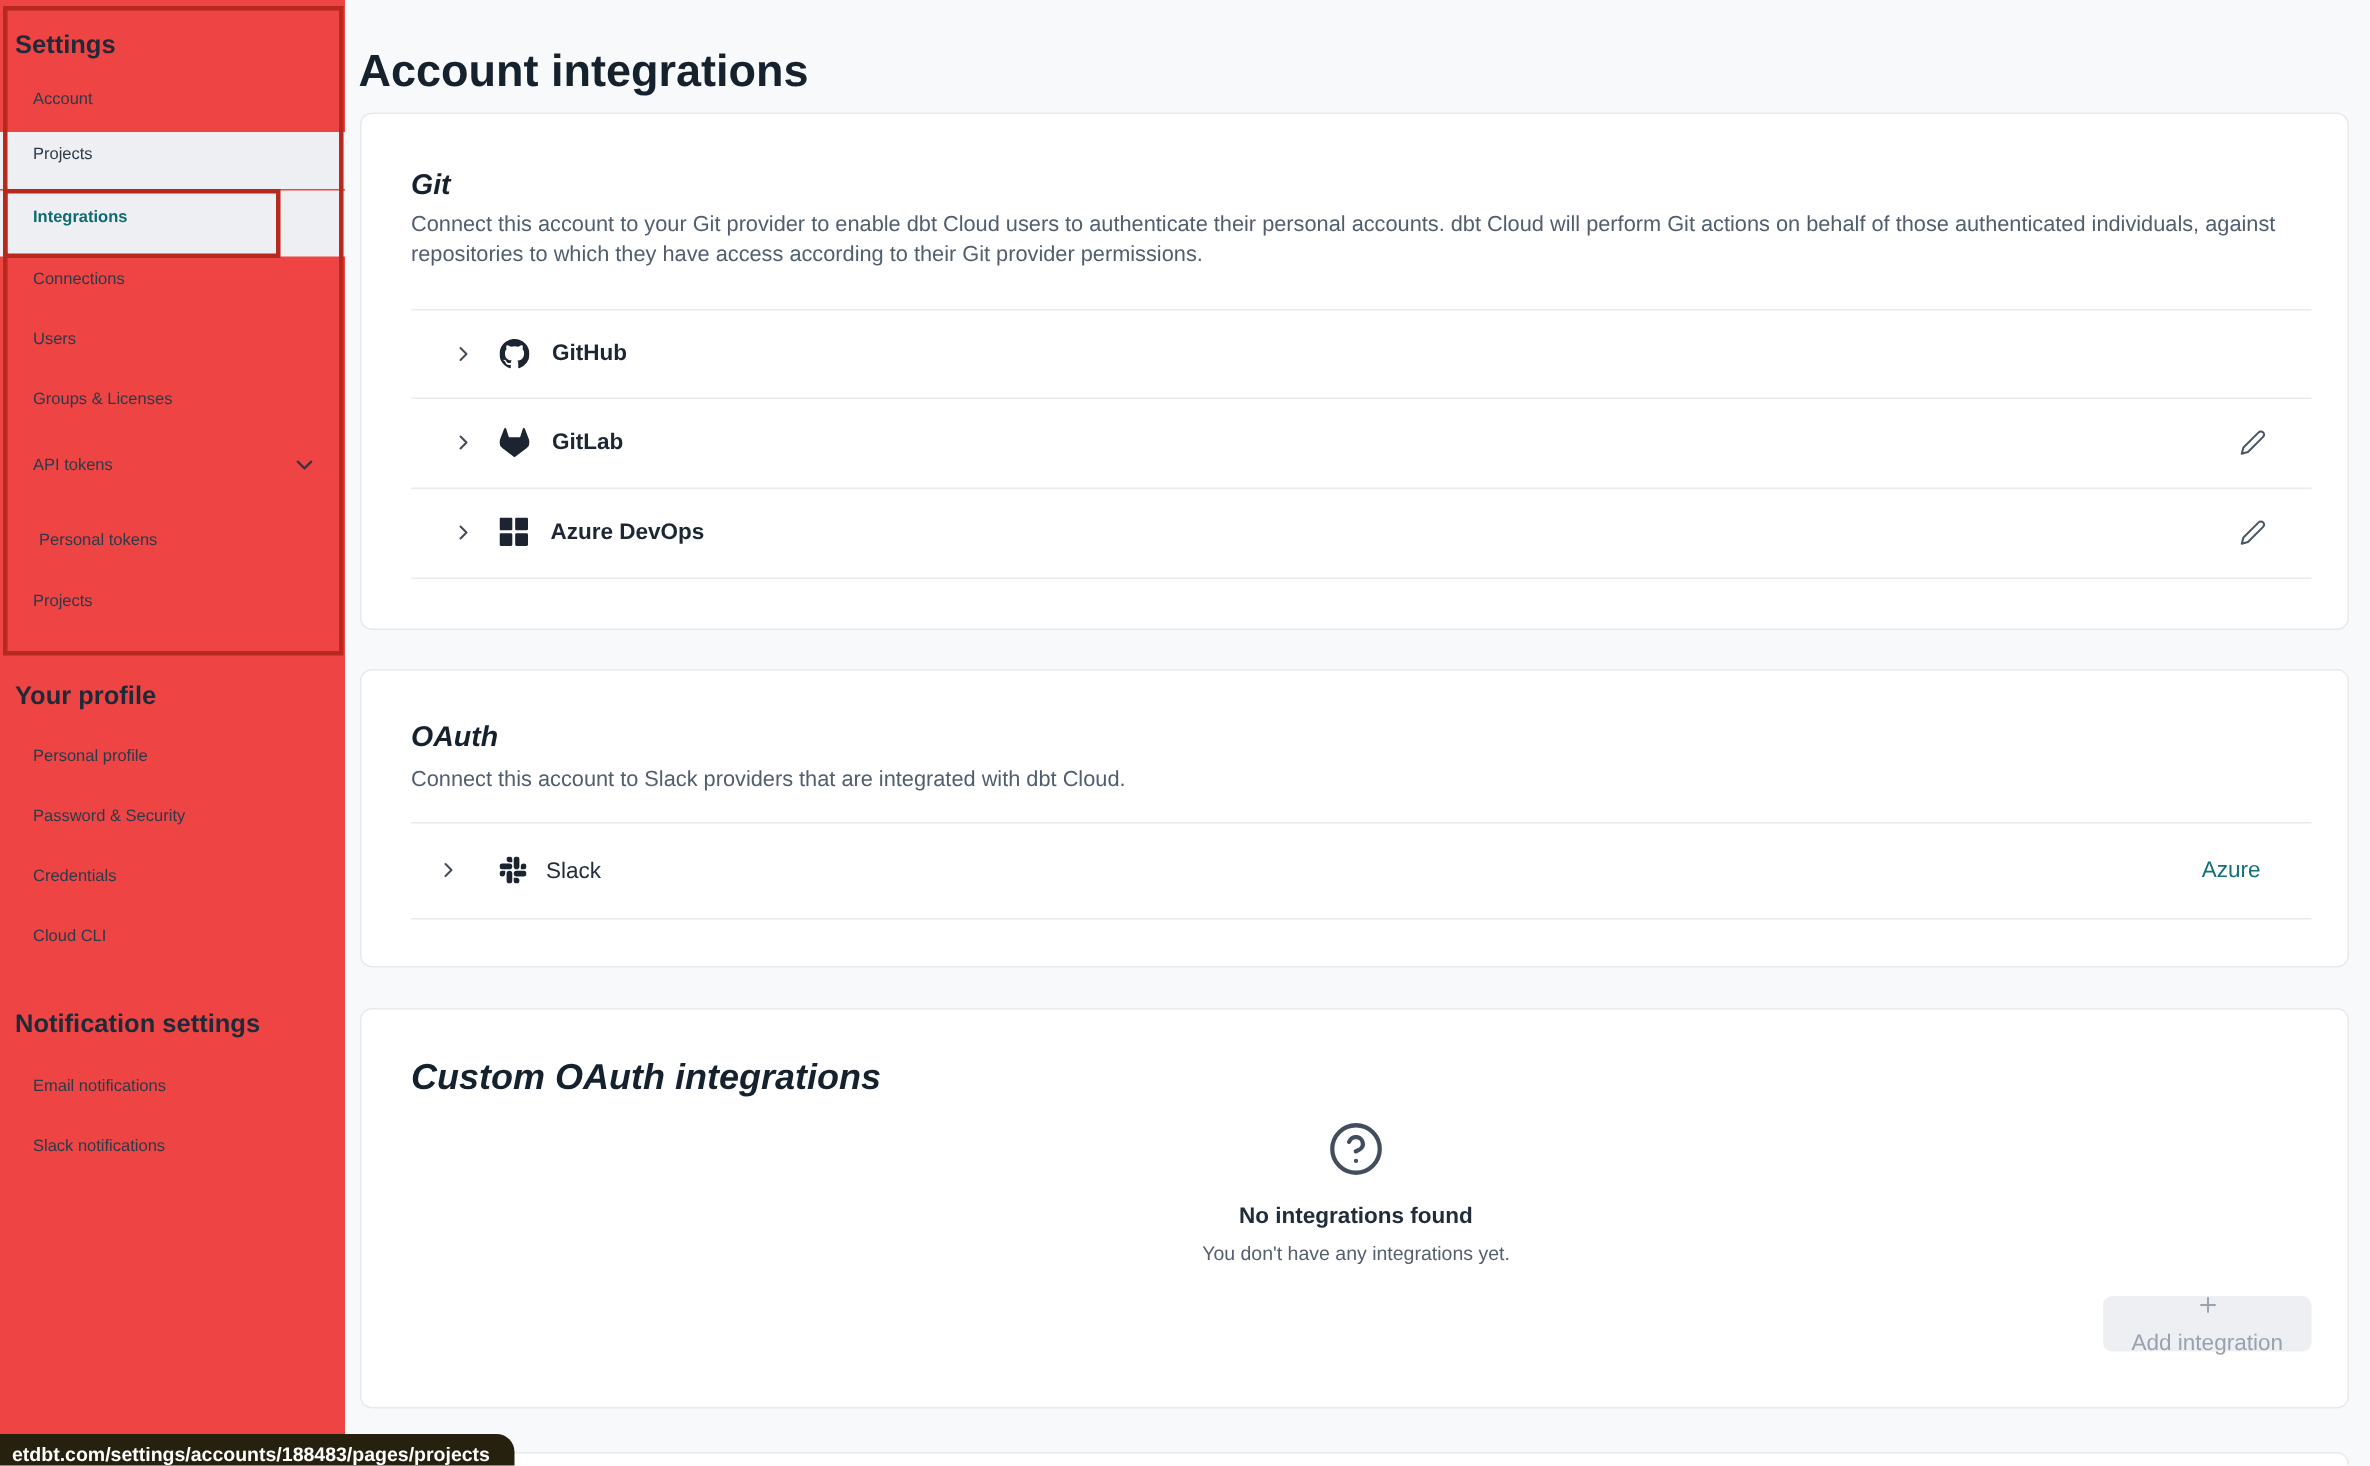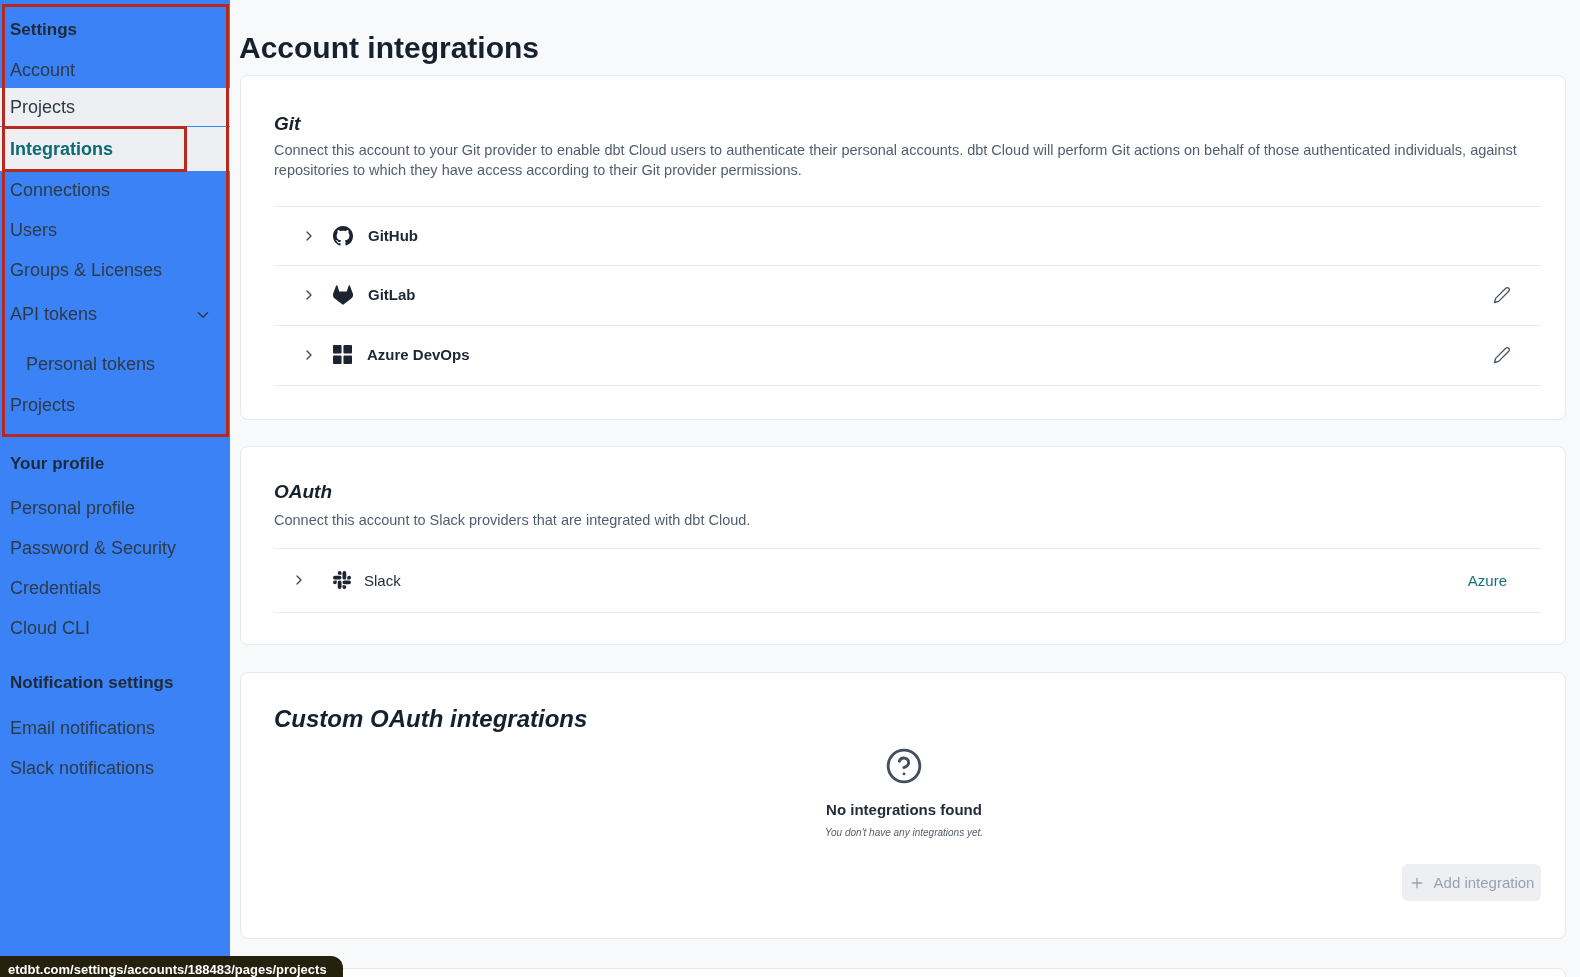--- a/index.html
+++ b/index.html
@@ -4,23 +4,23 @@
 <style>
   * { box-sizing: border-box; }
   html,body { margin:0; padding:0; }
   body {
     width:1580px; height:977px; position:relative; overflow:hidden;
     background:#f8f9fb;
     font-family:"Liberation Sans","DejaVu Sans",sans-serif;
     color:#1e2936;
   }
   
-  .sidebar { position:absolute; left:0; top:0; width:230px; height:964px; background:#3b82f6; }
+  .sidebar { position:absolute; left:0; top:0; width:230px; height:964px; background:#ef4444; }
   .side-heading { position:absolute; left:10px; font-size:17px; font-weight:700; color:#1f2a38; }
-  .side-item { position:absolute; left:0; width:230px; padding:9px 10px; font-size:18px; color:#2d3a48; cursor:pointer; }
+  .side-item { position:absolute; left:0; width:230px; padding:9px 22px; font-size:11px; color:#2d3a48; cursor:pointer; }
   .side-item.bg { background:#edeff2; }
   .side-item.active { color:#0f6a73; font-weight:700; }
   .side-item.indent { padding-left:26px; }
   .side-chevron { position:absolute; right:18px; top:50%; transform:translateY(-50%); width:18px; height:18px; }
   
   .anno { position:absolute; border:3px solid #b6291c; pointer-events:none; }
   .anno-outer { left:2px; top:4px; width:227px; height:433px; }
   .anno-inner { left:2px; top:126px; width:185px; height:46px; }
   
   .page-title { position:absolute; left:239px; top:11px; font-size:30px; font-weight:700; color:#16212e; }
@@ -31,24 +31,24 @@
   .prow { position:absolute; left:0; right:0; height:59px; display:flex; align-items:center; cursor:pointer; }
   .prow .chev { width:16px; height:16px; flex:0 0 auto; }
   .prow .picon { margin-left:16px; display:flex; align-items:center; }
   .prow .plabel { margin-left:15px; font-size:15px; font-weight:700; color:#1d2734; }
   .prow .plabel.normal { font-weight:400; color:#222d3a; }
   .edit-btn { position:absolute; right:54px; top:50%; transform:translateY(-50%); width:18px; height:18px; cursor:pointer; }
   .link-action { position:absolute; right:58px; top:50%; transform:translateY(-50%); font-size:15px; color:#12707a; cursor:pointer; }
   
   .empty-wrap { position:absolute; left:0; width:1326px; text-align:center; }
   .empty-title { font-size:15px; font-weight:700; color:#222d3a; margin-top:12px; }
-  .empty-sub { font-size:10px; color:#55606e; margin-top:9px;font-style:italic; }
+  .empty-sub { font-size:13px; color:#55606e; margin-top:9px; }
   .add-btn { position:absolute; right:24px; top:191px; width:139px; height:37px; background:#edeff2; border:none;
     border-radius:6px; display:flex; align-items:center; justify-content:center; gap:9px;
-    font-size:15px; color:#99a2ad; font-family:inherit; cursor:pointer; }
+    font-size:15px; color:#99a2ad; font-family:inherit; cursor:pointer;flex-direction:column; }
   
   .card-peek { position:absolute; left:240px; top:968px; width:1326px; height:30px; background:#fff;
     border:1px solid #e7e9ed; border-radius:8px; }
   
   .status-pill { position:absolute; left:-10px; top:956px; height:40px; background:#26200f;
     border-top-right-radius:12px; color:#fff; font-size:13px; font-weight:600;
     padding:6px 16px 0 18px; white-space:nowrap; z-index:5; }
   svg { display:block; }
 </style>
 </head>

